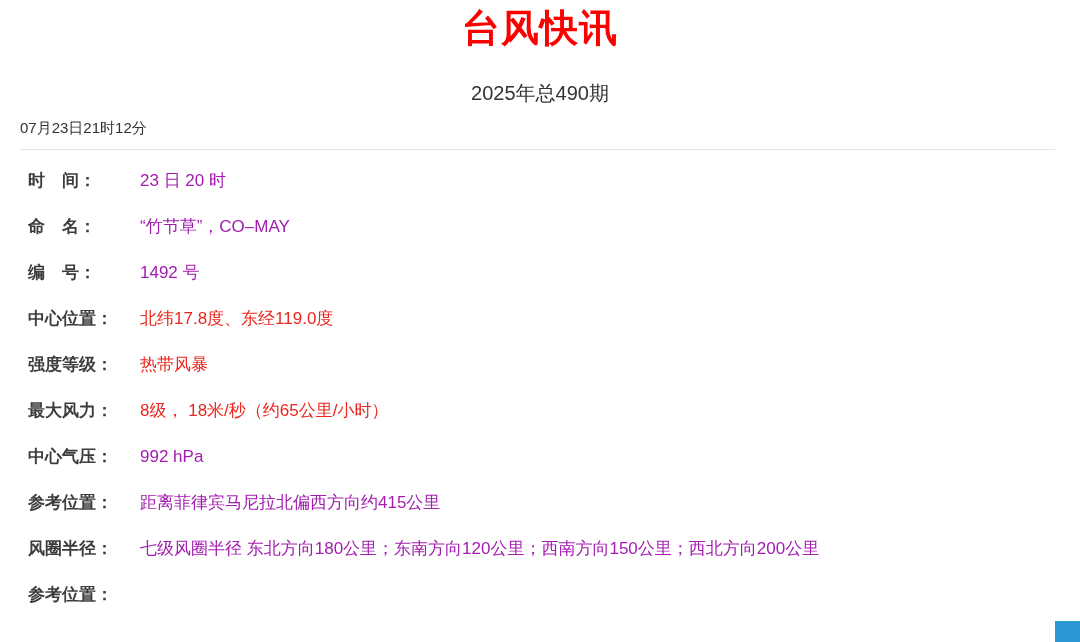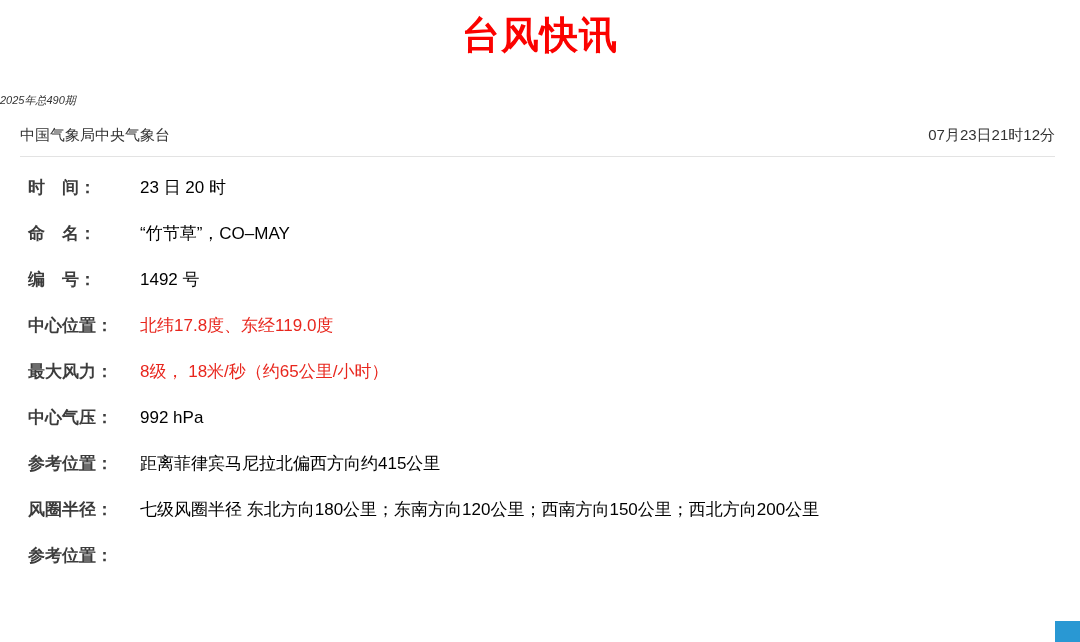--- a/index.html
+++ b/index.html
@@ -8,35 +8,34 @@
     height: 642px;
     position: relative;
     overflow: hidden;
     font-family: "Liberation Sans", "DejaVu Sans", sans-serif;
     color: var(--text, #3c3c3c);
   }
   .page { width: 100%; height: 100%; }
 
   .title {
     margin: 0;
-    padding-top: 14px;
+    padding-top: 7px;
     text-align: center;
     font-size: 38px;
     line-height: 42px;
     font-weight: 700;
     color: var(--title-red, #fb0200);
     letter-spacing: 1px;
   }
   .issue {
     margin-top: 34px;
-    text-align: left;
-    font-size: 11px;
+    text-align: center;
+    font-size: 20px;
     line-height: 20px;
     color: #333333;
-    font-style: italic;
   }
   .meta-bar {
     margin: 15px 25px 0 20px;
     display: flex;
     justify-content: space-between;
     align-items: flex-end;
     font-size: 15px;
     line-height: 20px;
     color: #333333;
     border-bottom: 1px solid var(--divider, #e3e3e3);
@@ -53,21 +52,21 @@
     font-size: 17px;
     line-height: 20px;
   }
   .row .label {
     flex: 0 0 112px;
     font-weight: 700;
     color: var(--text, #3c3c3c);
     white-space: nowrap;
   }
   .row .value {
-    color: #000000;
+    color: #a21caf;
     font-weight: 400;
   }
   .row .value.red {
     color: var(--value-red, #e8261d);
     font-weight: 400;
   }
   .row .value .line2 {
     margin-top: 6px;
     padding-left: 4px;
   }
@@ -85,21 +84,20 @@
 </head>
 <body>
 
 <div class="page">
 
   <h1 class="title">台风快讯</h1>
 
   <div class="issue">2025年总490期</div>
 
   <div class="meta-bar">
-    <span>中国气象局中央气象台</span>
     <span>07月23日21时12分</span>
   </div>
 
   <div class="fields">
 
     <div class="row">
       <span class="label">时　间：</span>
       <span class="value">23 日 20 时</span>
     </div>
 
@@ -111,20 +109,24 @@
     <div class="row">
       <span class="label">编　号：</span>
       <span class="value">1492 号</span>
     </div>
 
     <div class="row">
       <span class="label">中心位置：</span>
       <span class="value red">北纬17.8度、东经119.0度</span>
     </div>
 
+    <div class="row">
+      <span class="label">强度等级：</span>
+      <span class="value red">热带风暴</span>
+    </div>
 
     <div class="row">
       <span class="label">最大风力：</span>
       <span class="value red">8级， 18米/秒（约65公里/小时）</span>
     </div>
 
     <div class="row">
       <span class="label">中心气压：</span>
       <span class="value">992 hPa</span>
     </div>

